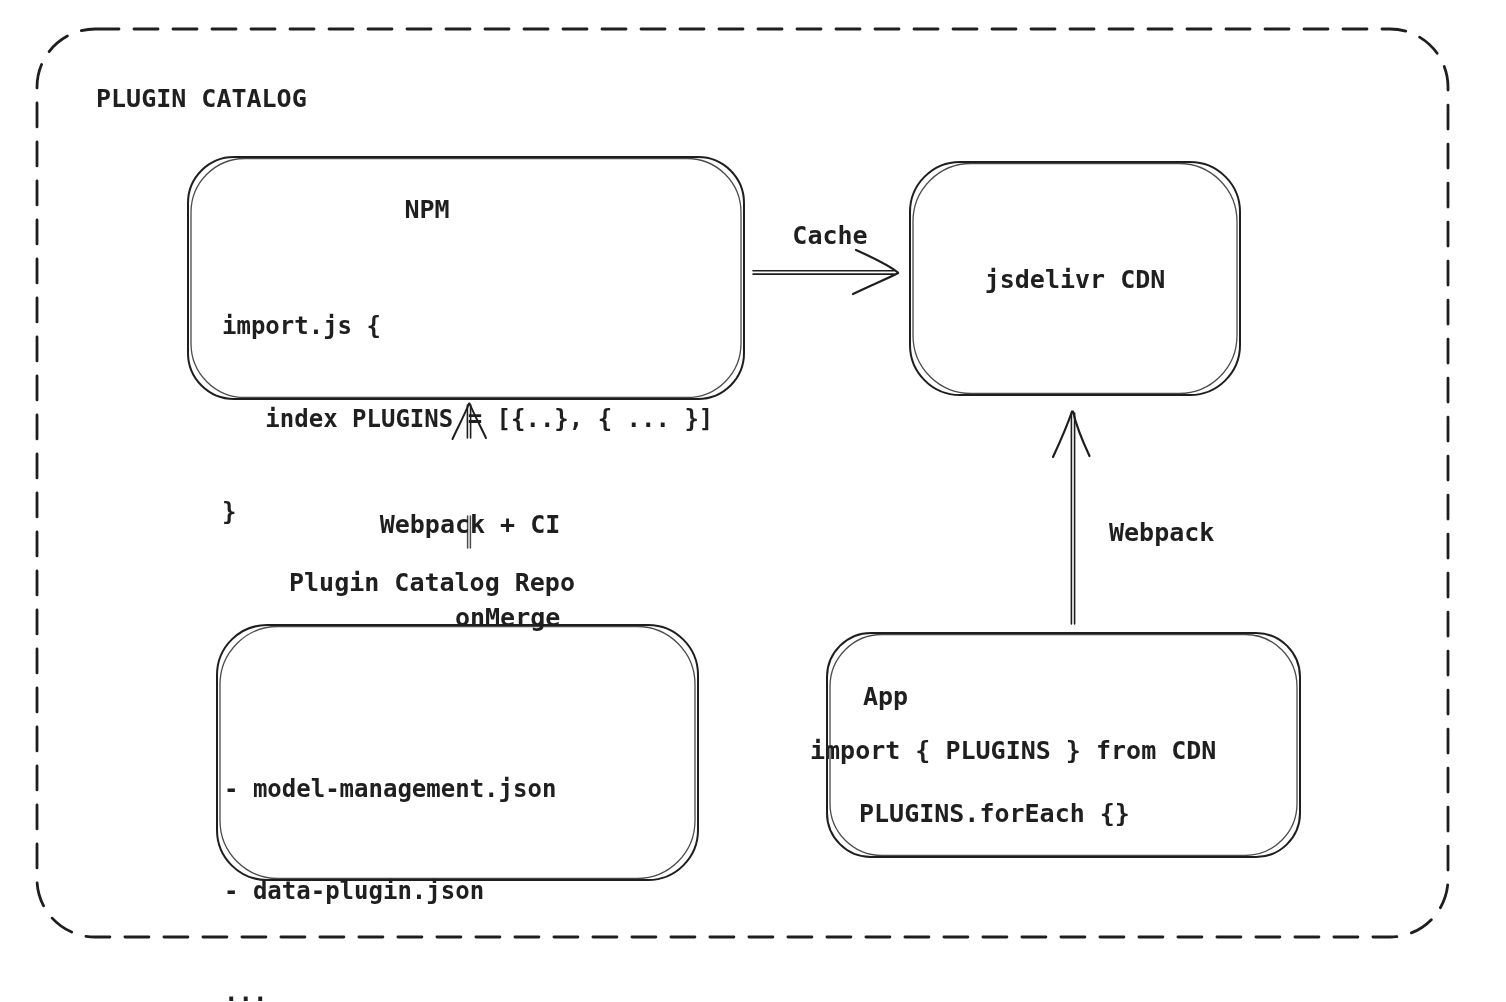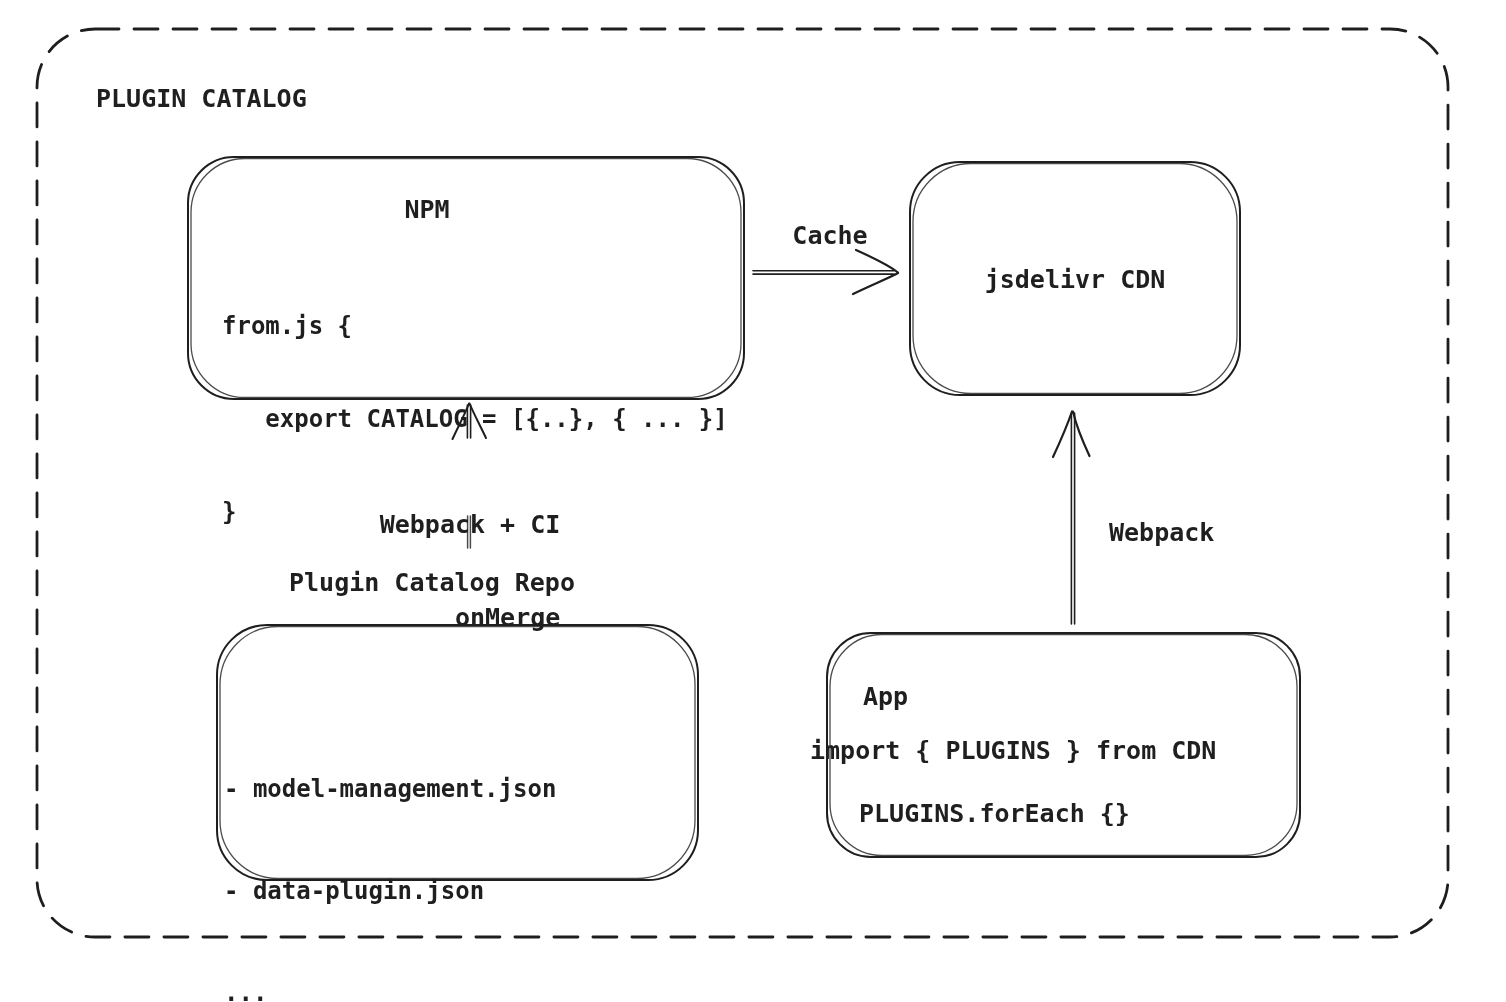--- a/index.html
+++ b/index.html
@@ -85,22 +85,22 @@
         <path d="M1074.6,624 L1074.6,413"></path>
         <path stroke-width="2.2" d="M1053,457 C1060,442 1067,426 1072,411.5 M1089.5,456 C1082.5,441 1076,425 1073,411.5"></path>
       </g>
     </g>
   </svg>
 
   <div class="txt" style="left:96px; top:83px;">PLUGIN CATALOG</div>
 
   <div class="txt center-x" style="left:427px; top:194px;">NPM</div>
   <div class="txt code" style="left:222px; top:249px;">
-    <div>from.js {</div>
-    <div>   export CATALOG = [{..}, { ... }]</div>
+    <div>import.js {</div>
+    <div>   index PLUGINS = [{..}, { ... }]</div>
     <div>}</div>
   </div>
 
   <div class="txt center-x" style="left:830px; top:220px;">Cache</div>
 
   <div class="txt center-xy" style="left:1075px; top:279px;">jsdelivr CDN</div>
 
   <div class="txt center-x center-text" style="left:470px; top:447px;">
     <div>Webpack + CI</div>
     <div>onMerge</div>

